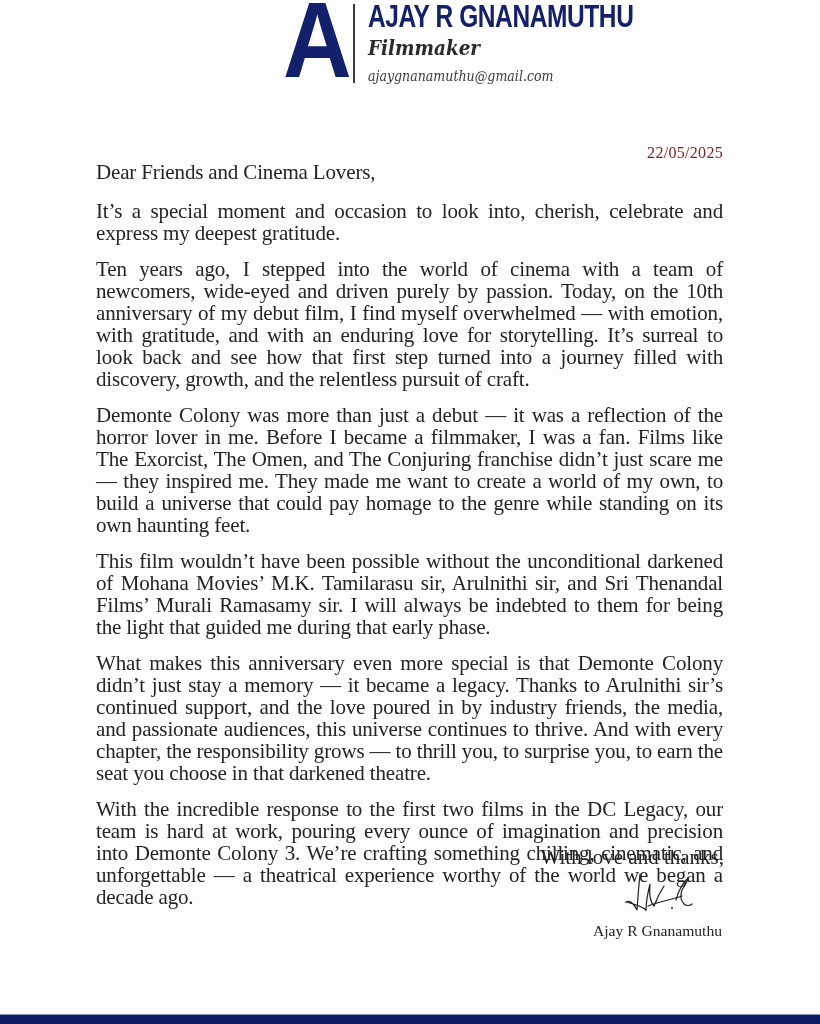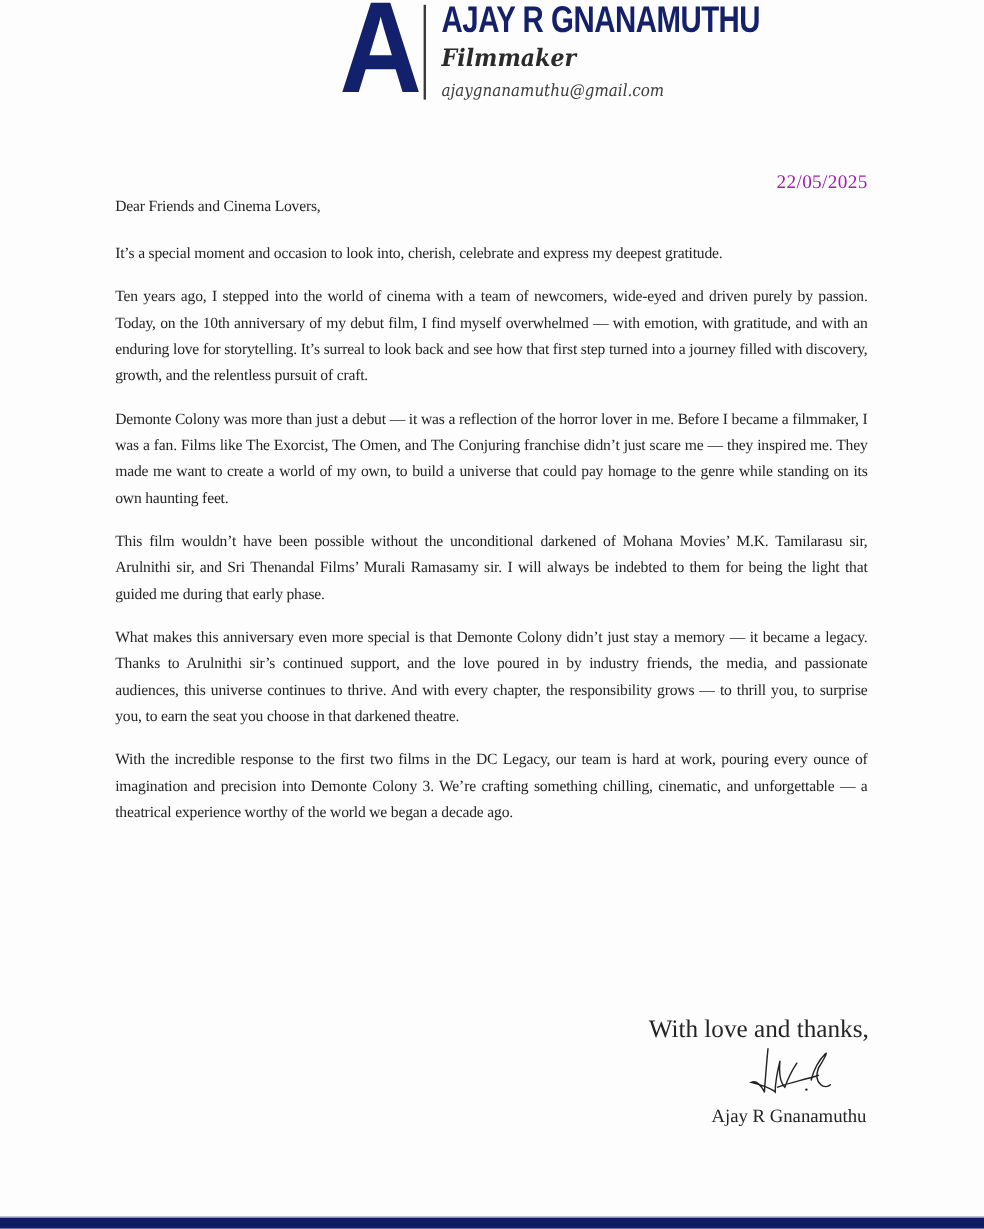--- a/index.html
+++ b/index.html
@@ -33,25 +33,25 @@
       transform: scaleX(0.92); transform-origin: left top; white-space: nowrap;
     }
     .brand-email {
       position: absolute; left: 368px; top: 69px;
       font-family: "DejaVu Serif", serif; font-style: italic;
       font-size: 14px; line-height: 1; color: #3a3a3a;
       transform: scaleX(0.90); transform-origin: left top; white-space: nowrap;
     }
     .date {
       position: absolute; right: 97px; top: 144px;
-      font-size: 16px; color: #a21caf; letter-spacing: 0.3px;
+      font-size: 16px; color: #7f1d1d; letter-spacing: 0.3px;
     }
     .body-text {
       position: absolute; left: 96px; top: 161px; width: 627px;
-      font-size: 13px; line-height: 22px; text-align: justify;
+      font-size: 21px; line-height: 22px; text-align: justify;
       letter-spacing: -0.15px;
     }
     .body-text p { margin: 0 0 14px 0; }
     .body-text p.salutation { margin-bottom: 17px; }
     .closing-block {
       position: absolute; right: 96px; top: 846px; width: 200px; text-align: right;
     }
     .closing-line { font-size: 21px; line-height: 22px; }
     .signature {
       display: block; margin: 0 0 0 auto; width: 70px; height: 50px;

